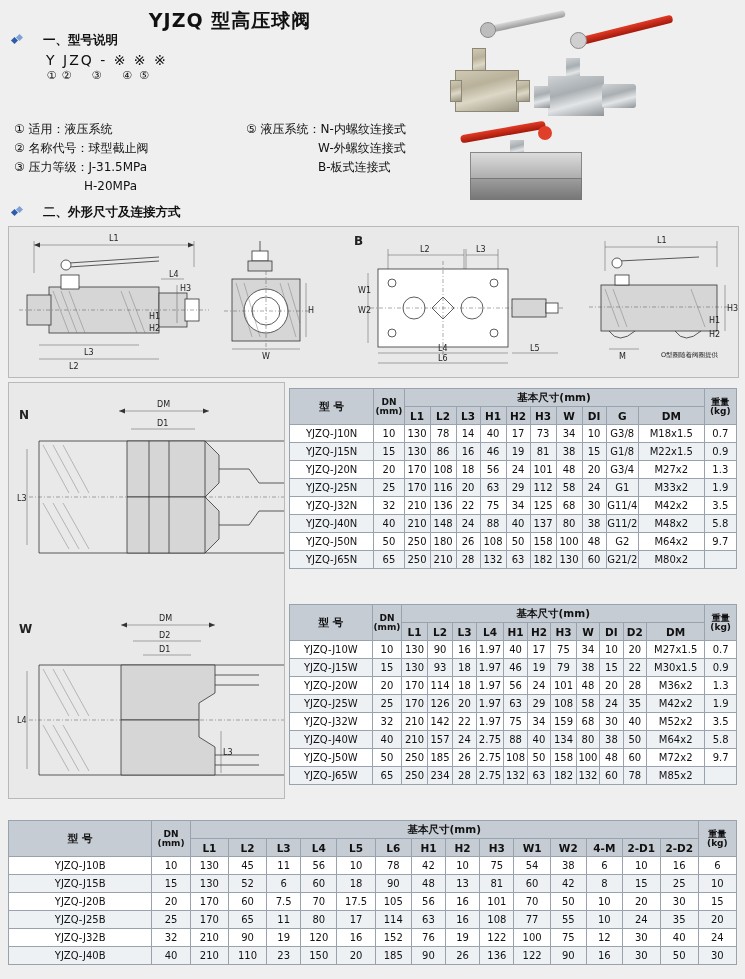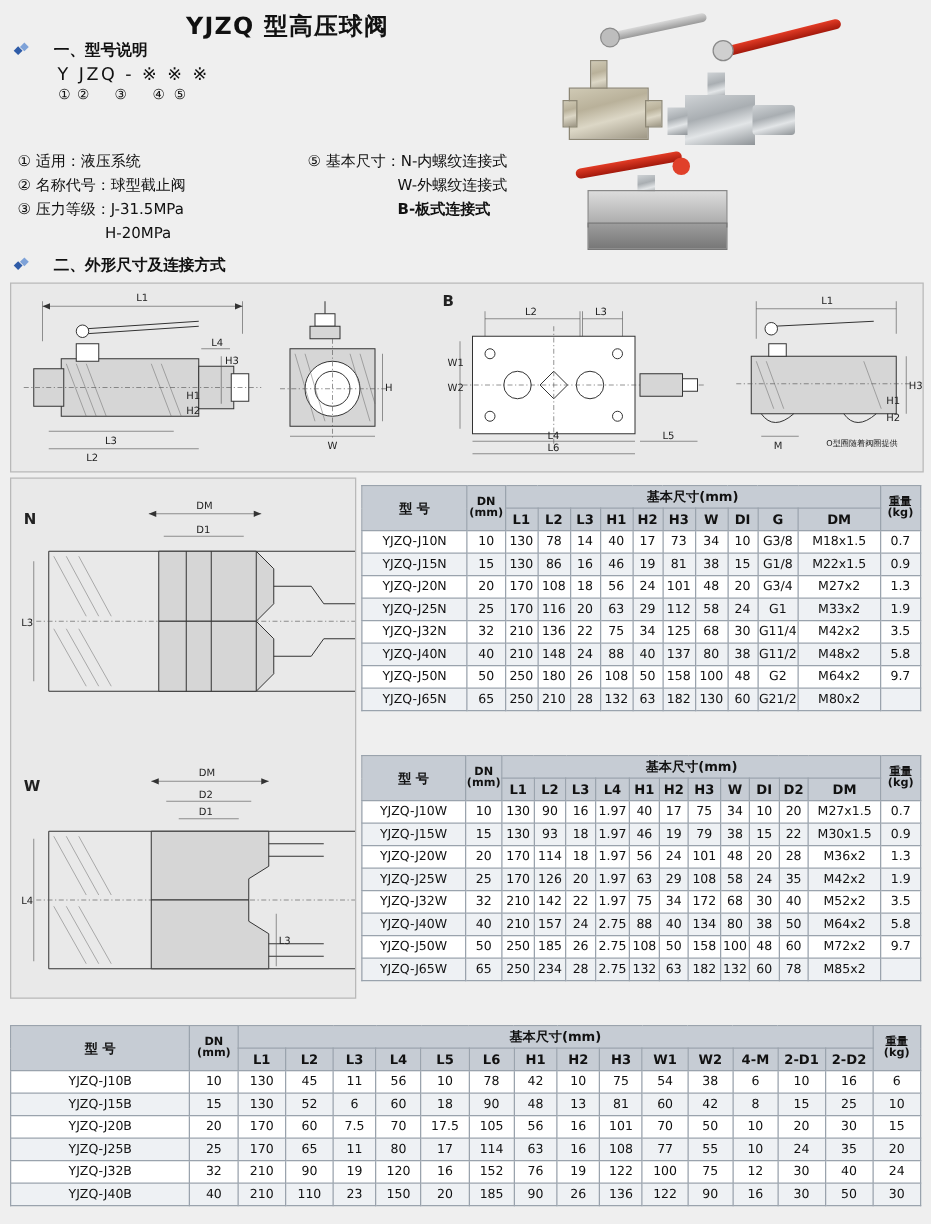--- a/index.html
+++ b/index.html
@@ -116,23 +116,23 @@
   </div>
 
   <div class="legend" style="left:14px;top:120px;">
     <div class="row">① 适用：液压系统</div>
     <div class="row">② 名称代号：球型截止阀</div>
     <div class="row">③ 压力等级：J-31.5MPa</div>
     <div class="row" style="padding-left:70px;">H-20MPa</div>
   </div>
 
   <div class="legend" style="left:246px;top:120px;">
-    <div class="row">⑤ 基本尺寸：N-内螺纹连接式</div>
+    <div class="row">⑤ 液压系统：N-内螺纹连接式</div>
     <div class="row" style="padding-left:72px;">W-外螺纹连接式</div>
-    <div class="row" style="padding-left:72px;font-weight:bold;">B-板式连接式</div>
+    <div class="row" style="padding-left:72px;">B-板式连接式</div>
   </div>
 
   <div class="photos">
 
     <div class="valve handle-grey" style="left:38px;top:10px;width:78px;height:7px;transform:rotate(-12deg);"></div>
     <div class="valve" style="left:30px;top:14px;width:14px;height:14px;border-radius:50%;background:#bdbdbd;border:1px solid #8a8a8a;"></div>
     <div class="valve metal" style="left:22px;top:40px;width:12px;height:26px;"></div>
     <div class="valve metal" style="left:5px;top:62px;width:62px;height:40px;"></div>
     <div class="valve metal" style="left:0px;top:72px;width:10px;height:20px;"></div>
     <div class="valve metal" style="left:66px;top:72px;width:12px;height:20px;"></div>
@@ -563,21 +563,21 @@
         </tr>
         <tr>
           <td class="model">YJZQ-J32W</td>
           <td>32</td>
           <td>210</td>
           <td>142</td>
           <td>22</td>
           <td>1.97</td>
           <td>75</td>
           <td>34</td>
-          <td>172</td>
+          <td>159</td>
           <td>68</td>
           <td>30</td>
           <td>40</td>
           <td>M52x2</td>
           <td>3.5</td>
         </tr>
         <tr>
           <td class="model">YJZQ-J40W</td>
           <td>40</td>
           <td>210</td>

